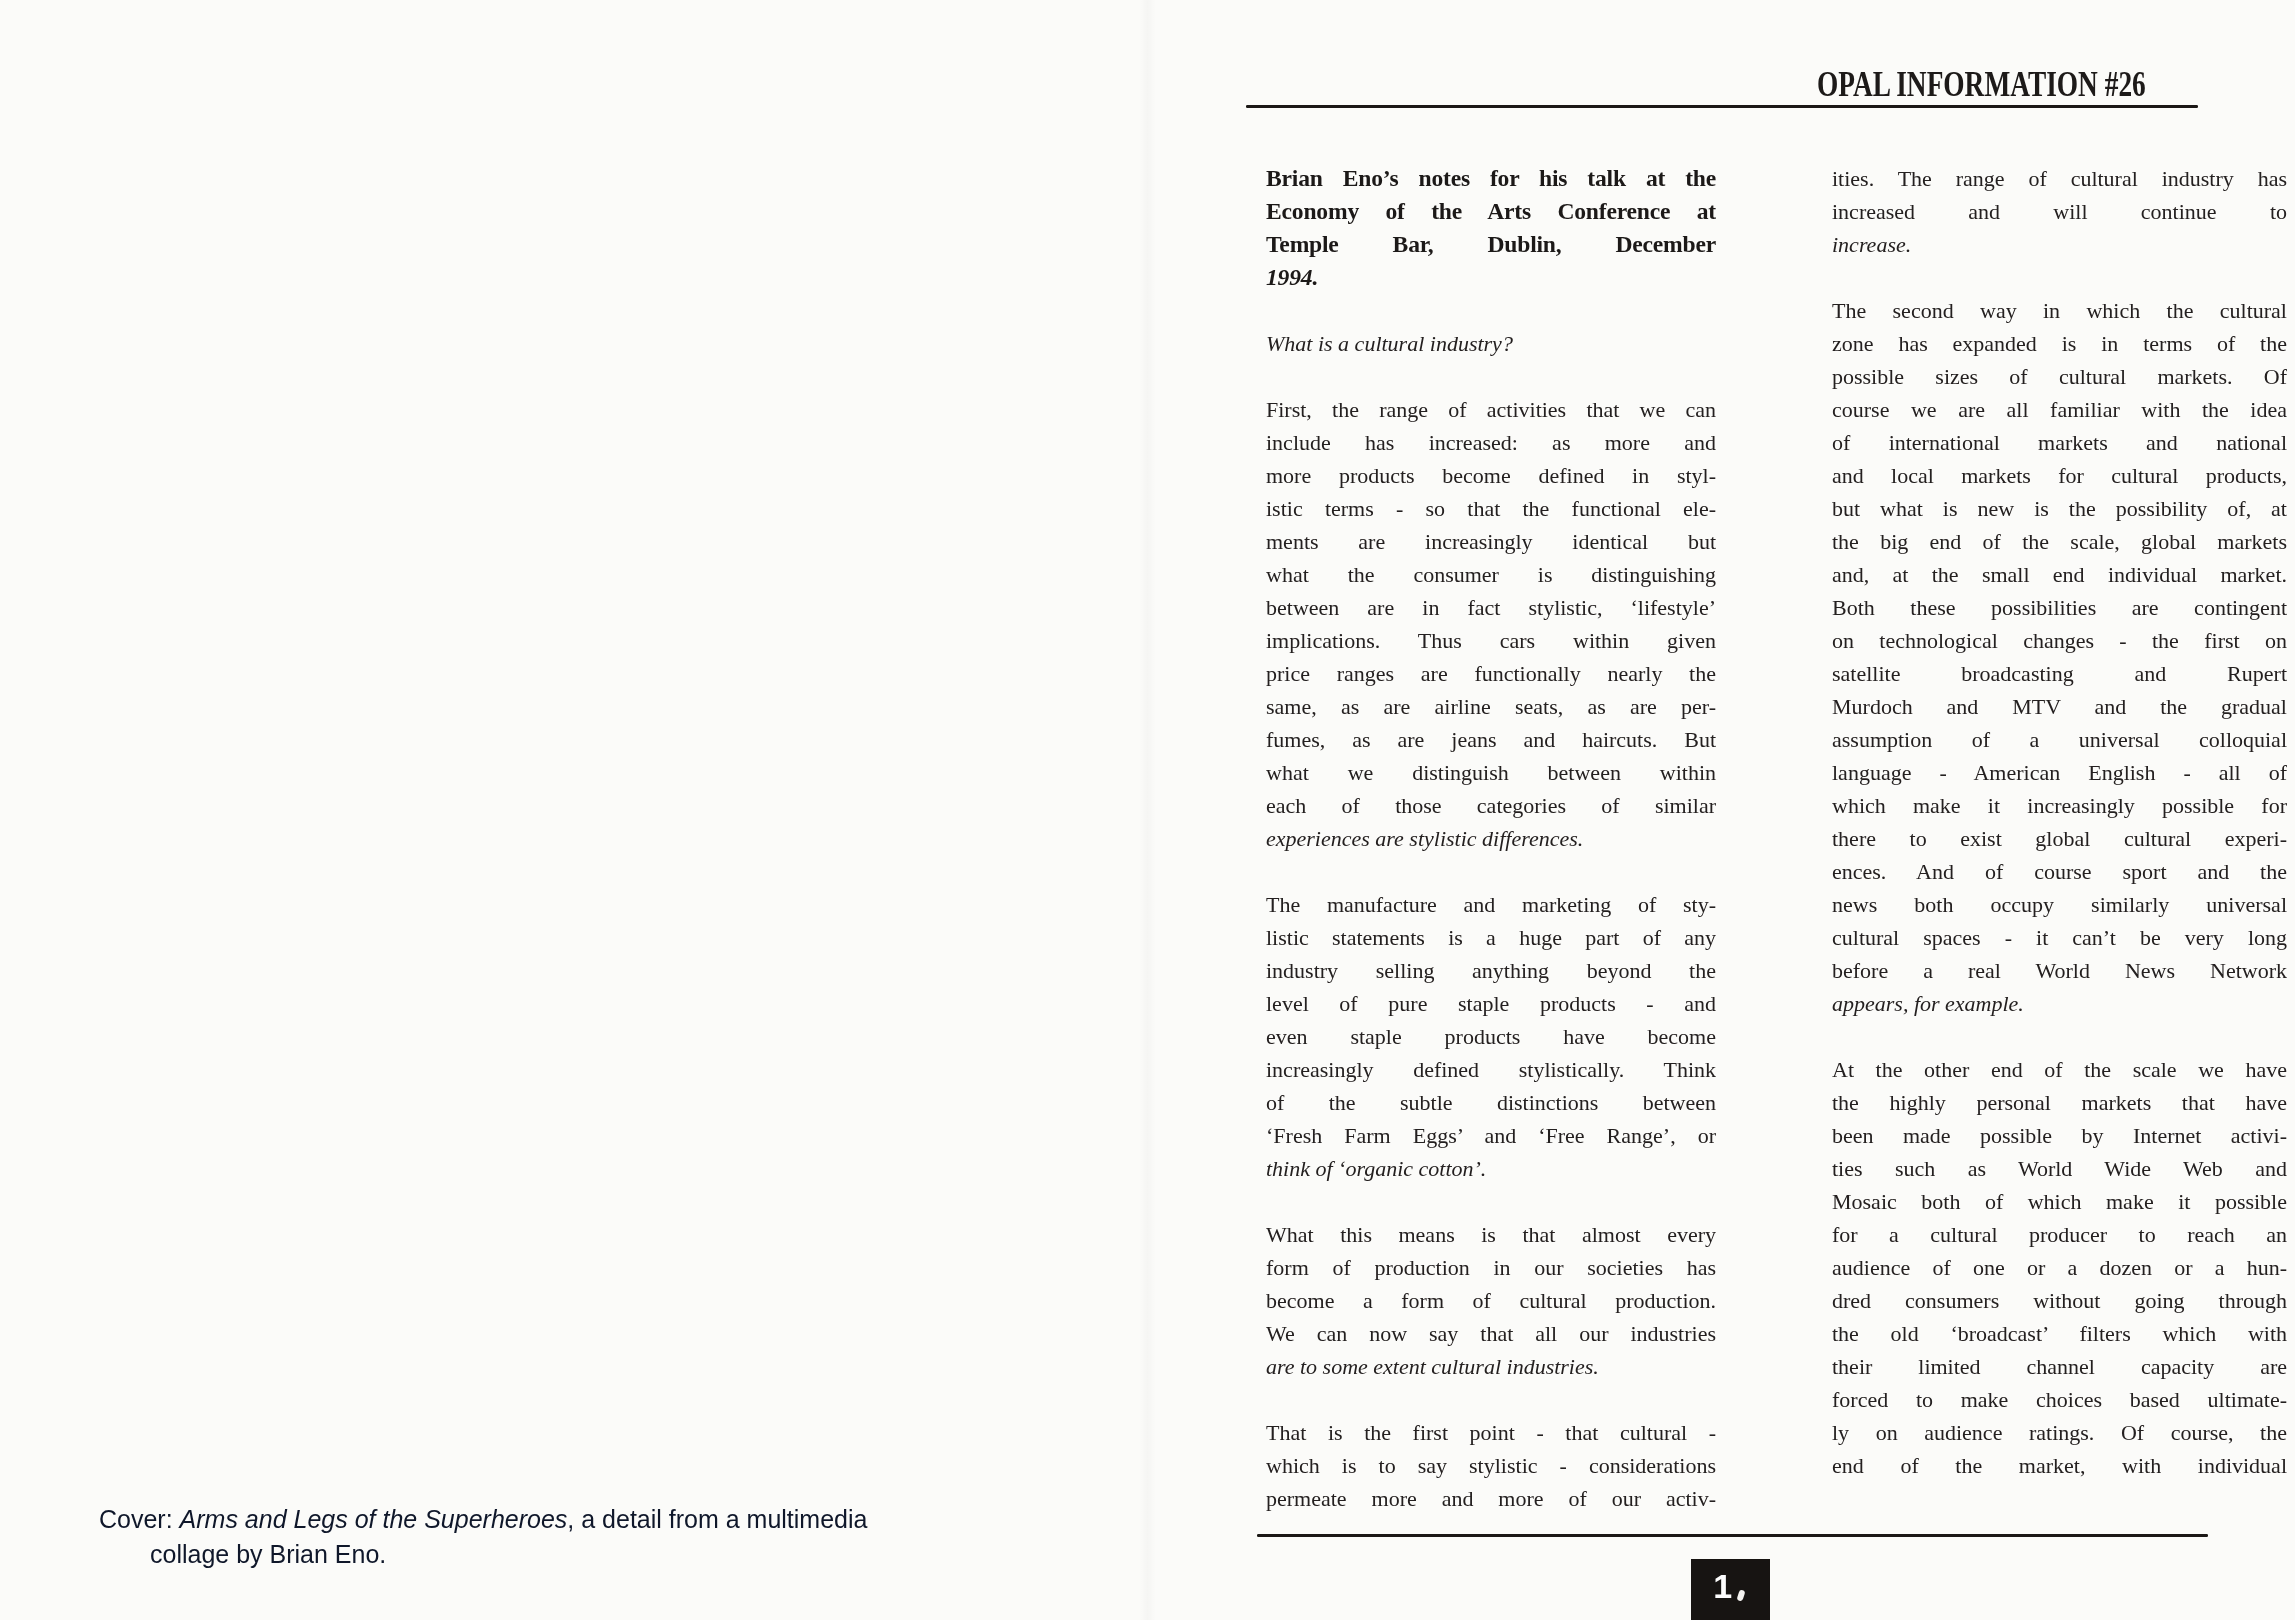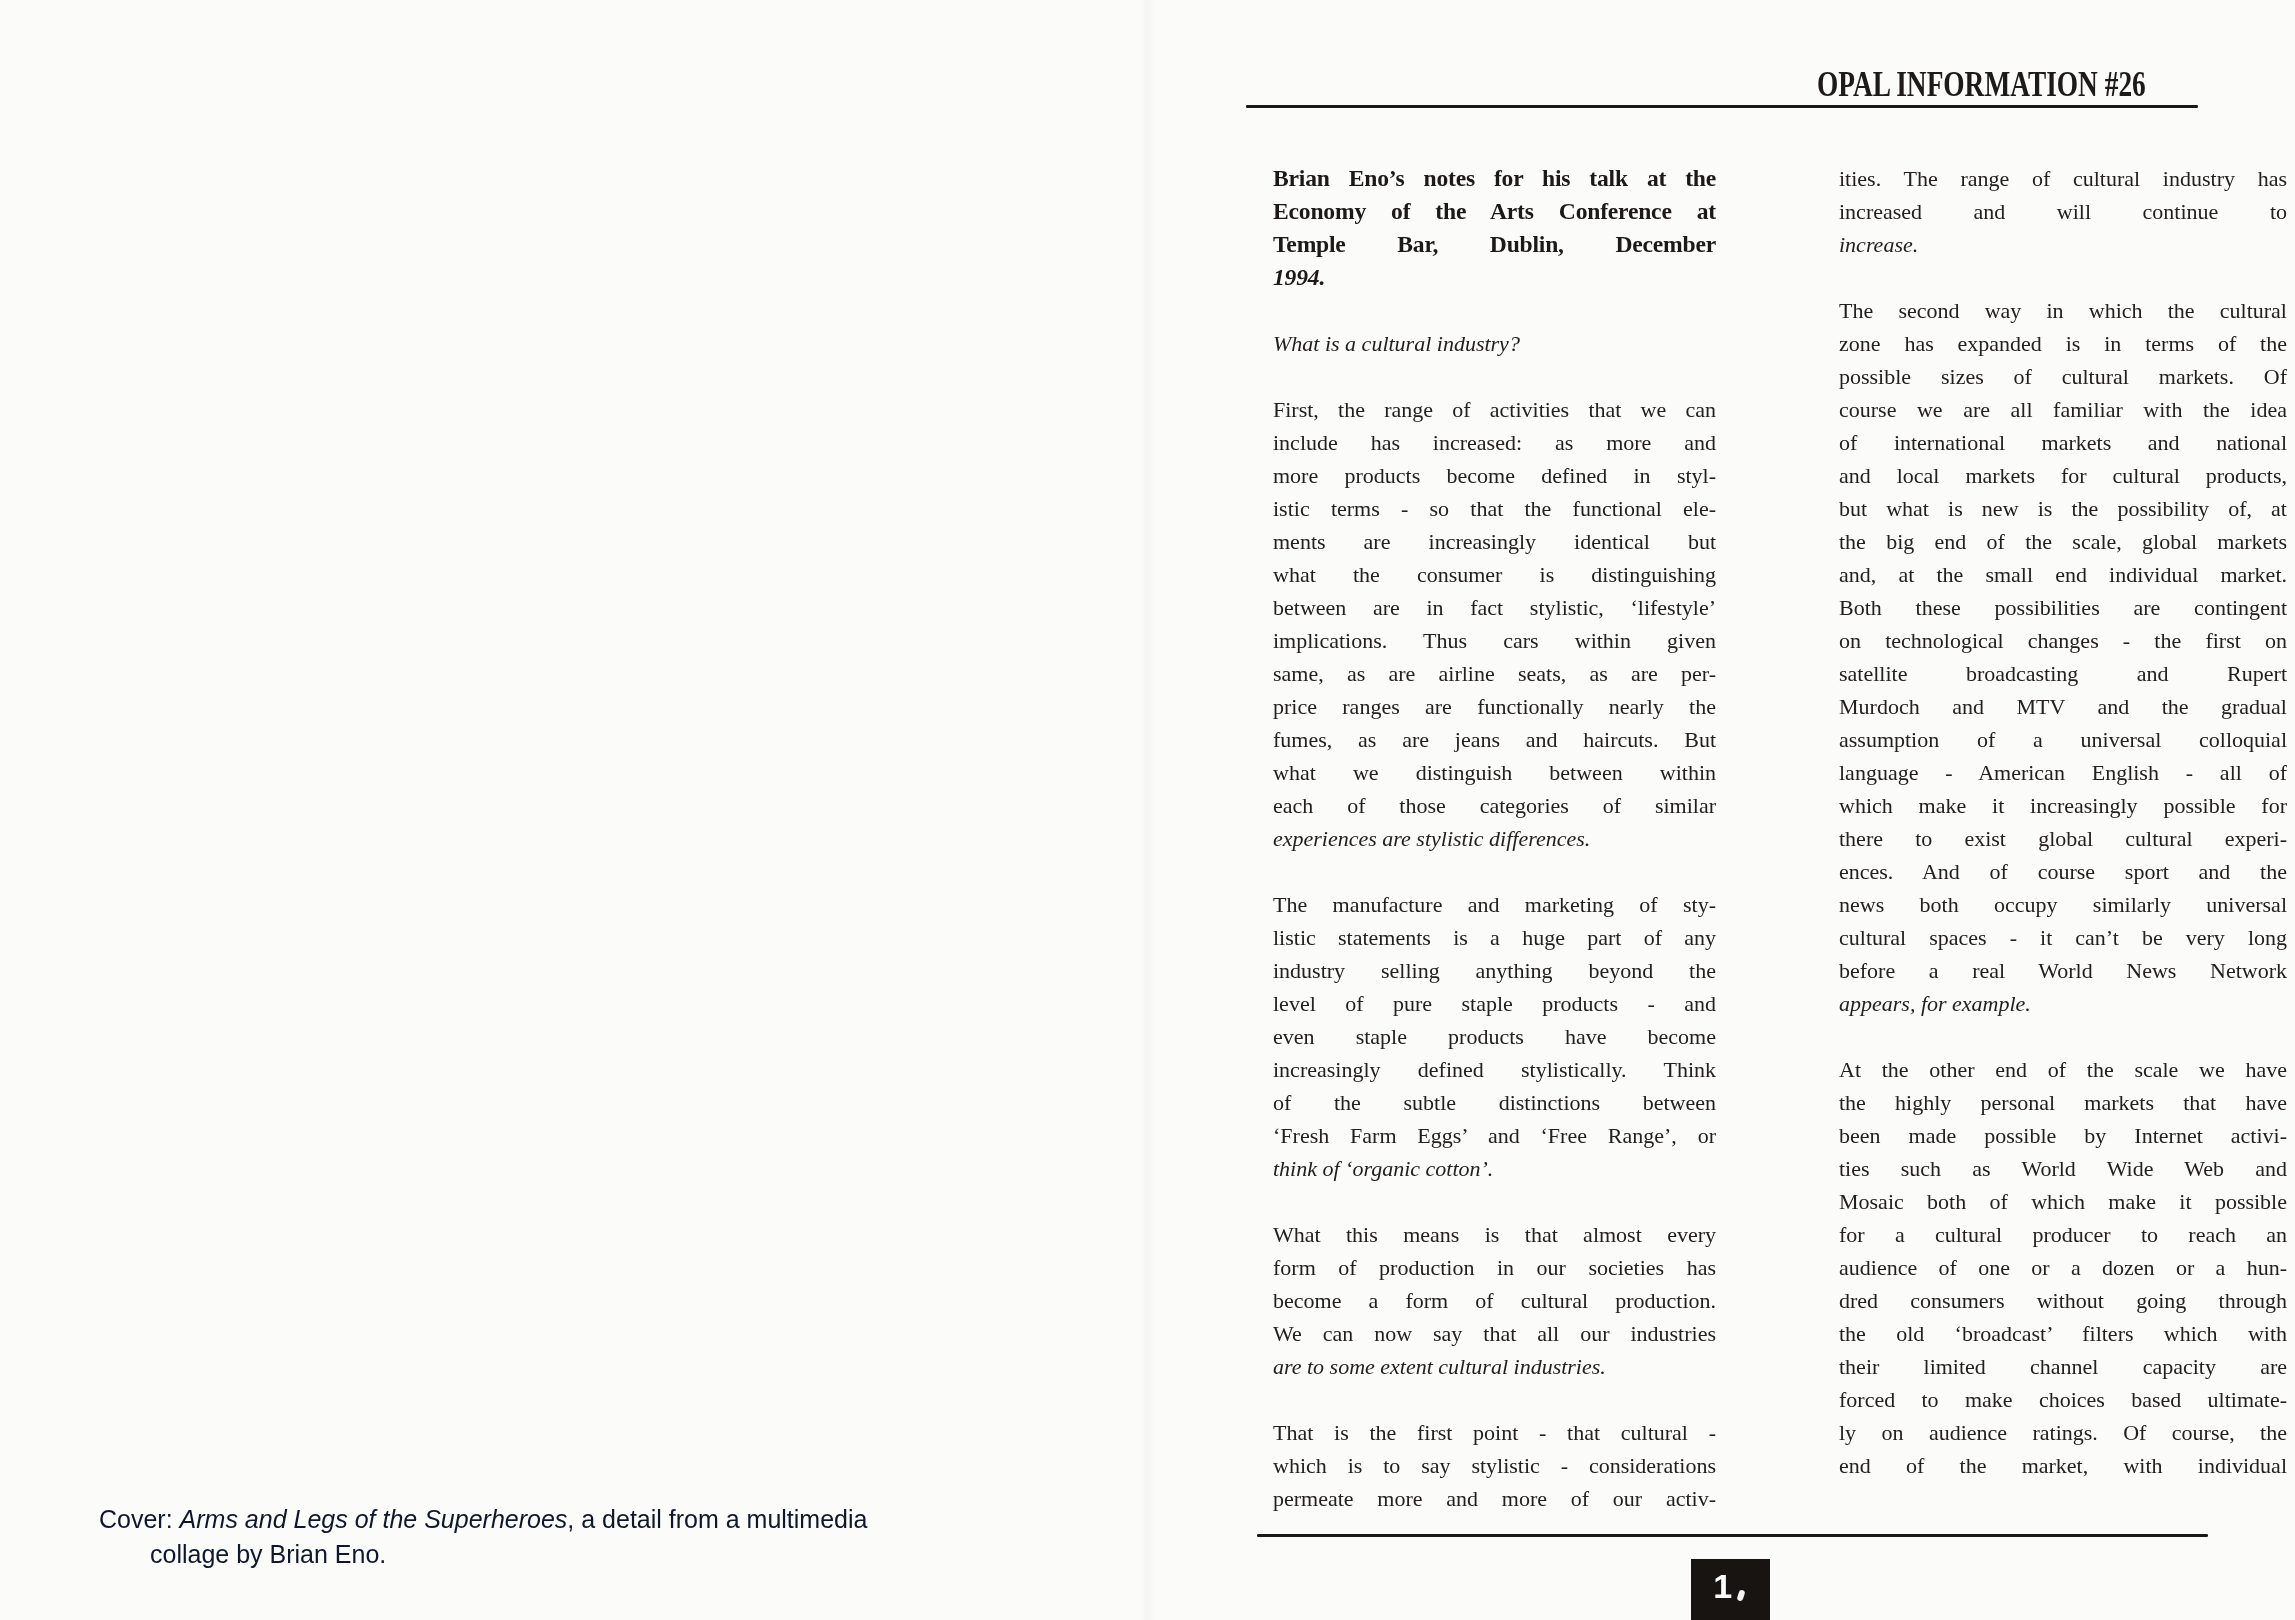--- a/index.html
+++ b/index.html
@@ -25,21 +25,21 @@
     font-size:36px;font-weight:700;letter-spacing:0px;
     transform:scaleX(0.76);transform-origin:center;
     color:#1d1a19;white-space:nowrap;
   }
   .rule{position:absolute;background:#1b1816;height:3.3px;border-radius:1.3px;}
   .rule-top{left:1246px;top:105px;width:952px;}
   .rule-bottom{left:1257px;top:1534px;width:951px;}
   .col{position:absolute;top:162px;}
   .col-left{left:1258px;width:458px;}
   .col-right{left:1824px;width:463px;}
-  .para{margin:0 0 33px 15px;}
+  .para{margin:0 0 33px 8px;}
   .line{
     font-size:22px;line-height:33px;
     text-align:justify;text-align-last:justify;
     max-height:33px;overflow:hidden;
     color:#242020;
   }
   .line.last{text-align-last:left;font-style:italic;}
   .para.bold .line{
     font-weight:700;font-size:23.6px;color:#1c1918;letter-spacing:-0.2px;
   }
@@ -95,22 +95,22 @@
         </div>
         <div class="para">
           <div class="line">First, the range of activities that we can</div>
           <div class="line">include has increased: as more and</div>
           <div class="line">more products become defined in styl-</div>
           <div class="line">istic terms - so that the functional ele-</div>
           <div class="line">ments are increasingly identical but</div>
           <div class="line">what the consumer is distinguishing</div>
           <div class="line">between are in fact stylistic, ‘lifestyle’</div>
           <div class="line">implications. Thus cars within given</div>
+          <div class="line">price ranges are functionally nearly the</div>
           <div class="line">same, as are airline seats, as are per-</div>
-          <div class="line">price ranges are functionally nearly the</div>
           <div class="line">fumes, as are jeans and haircuts. But</div>
           <div class="line">what we distinguish between within</div>
           <div class="line">each of those categories of similar</div>
           <div class="line last">experiences are stylistic differences.</div>
         </div>
         <div class="para">
           <div class="line">The manufacture and marketing of sty-</div>
           <div class="line">listic statements is a huge part of any</div>
           <div class="line">industry selling anything beyond the</div>
           <div class="line">level of pure staple products - and</div>

